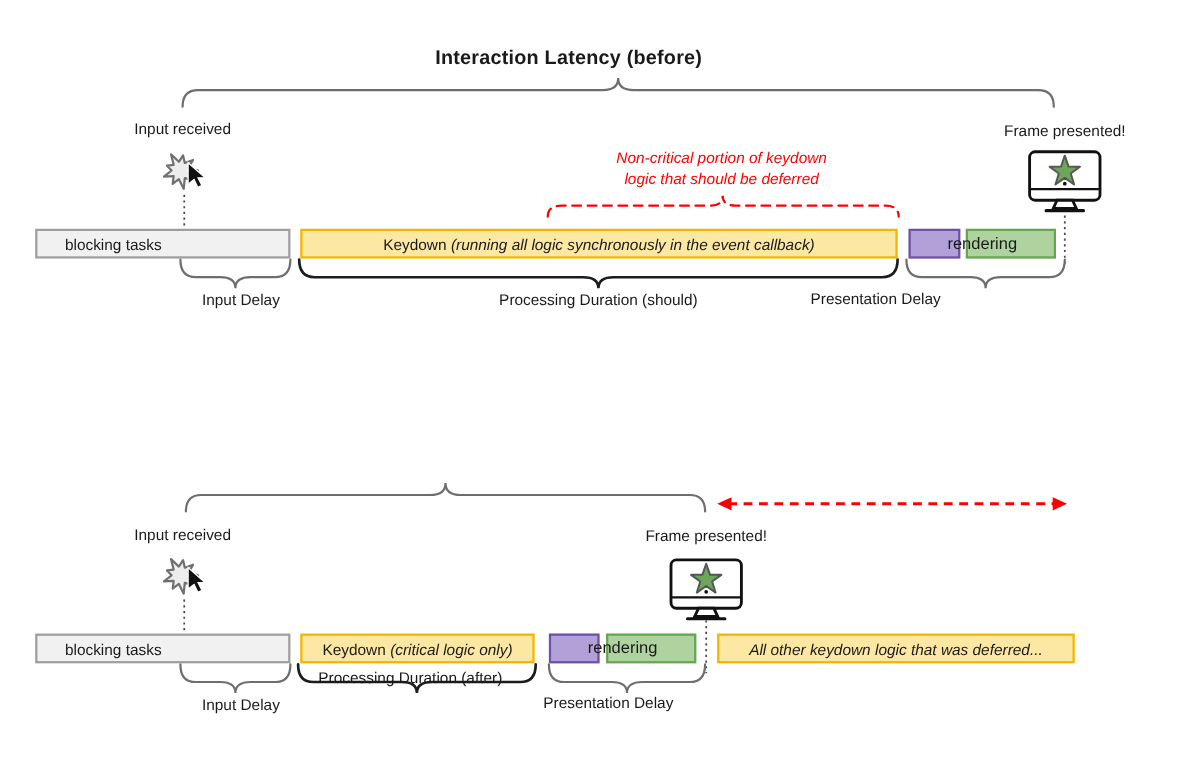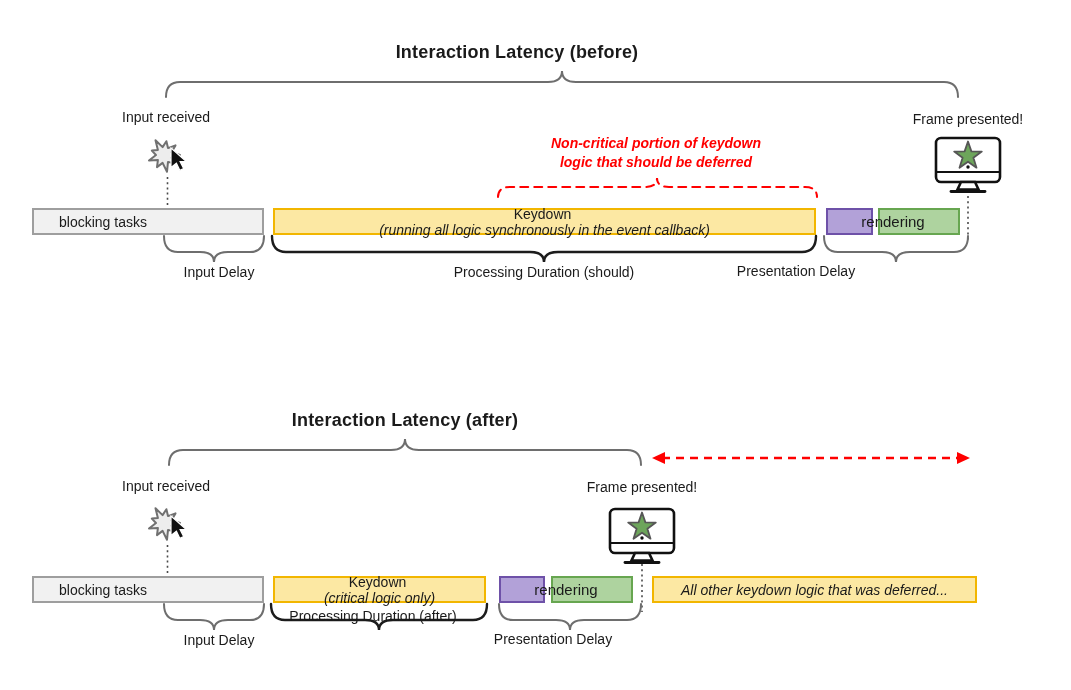--- a/index.html
+++ b/index.html
@@ -8,30 +8,30 @@
     font-family:"Liberation Sans",sans-serif;color:#1a1a1a;
   }
   .title{
     position:absolute;font-weight:bold;font-size:18px;white-space:nowrap;
     transform:translateX(-50%);z-index:3;letter-spacing:.2px;
   }
   .small-label{
     position:absolute;font-size:14px;white-space:nowrap;transform:translateX(-50%);z-index:3;
   }
   .red-note{
-    position:absolute;color:var(--annotation-red,#f00);font-weight:bold;font-style:italic;
+    position:absolute;color:var(--annotation-red,#f00);font-weight:normal;font-style:italic;
     font-size:14px;line-height:19px;text-align:center;white-space:nowrap;
     transform:translateX(-50%);z-index:3;
   }
   .bar{
     position:absolute;height:27px;box-sizing:border-box;border:2px solid;z-index:1;
     display:flex;align-items:center;justify-content:center;font-size:14px;white-space:nowrap;
   }
   .bar.gray{background:var(--bar-gray-fill,#f1f1f1);border-color:var(--bar-gray-border,#9e9e9e);justify-content:flex-start;padding-left:25px;}
-  .bar.yellow{background:var(--bar-yellow-fill,#fce8a3);border-color:var(--bar-yellow-border,#f2b600);flex-direction:column;}
+  .bar.yellow{background:var(--bar-yellow-fill,#fce8a3);border-color:var(--bar-yellow-border,#f2b600);}
   .bar.purple{background:var(--bar-purple-fill,#b2a1d8);border-color:var(--bar-purple-border,#6e51a8);}
   .bar.green{background:var(--bar-green-fill,#aed39f);border-color:var(--bar-green-border,#67a650);}
   .render-label{
     position:absolute;height:27px;display:flex;align-items:center;justify-content:center;
     font-size:15px;z-index:3;
   }
   .italic{font-style:italic;}
   .kd-prefix{margin-right:4px;}
   svg.overlay{position:absolute;left:0;top:0;z-index:2;pointer-events:none;}
   .brace{fill:none;stroke-width:2;stroke-linecap:round;}
@@ -74,21 +74,20 @@
   </div>
 
   <div class="bar purple" style="left:826px;top:208px;width:47px"></div>
   <div class="bar green" style="left:878px;top:208px;width:82px"></div>
   <div class="render-label" style="left:826px;top:208px;width:134px">rendering</div>
 
   <div class="small-label" style="left:219px;top:264px">Input Delay</div>
   <div class="small-label" style="left:544px;top:264px">Processing Duration (should)</div>
   <div class="small-label" style="left:796px;top:263px">Presentation Delay</div>
 
-  <div class="title" style="left:405px;top:410px">Interaction Latency (after)</div>
 
 
   <div class="small-label" style="left:166px;top:478px">Input received</div>
 
   <div class="small-label" style="left:642px;top:479px">Frame presented!</div>
 
   <div class="bar gray" style="left:32px;top:576px;width:232px">
     <span>blocking tasks</span>
   </div>
 

